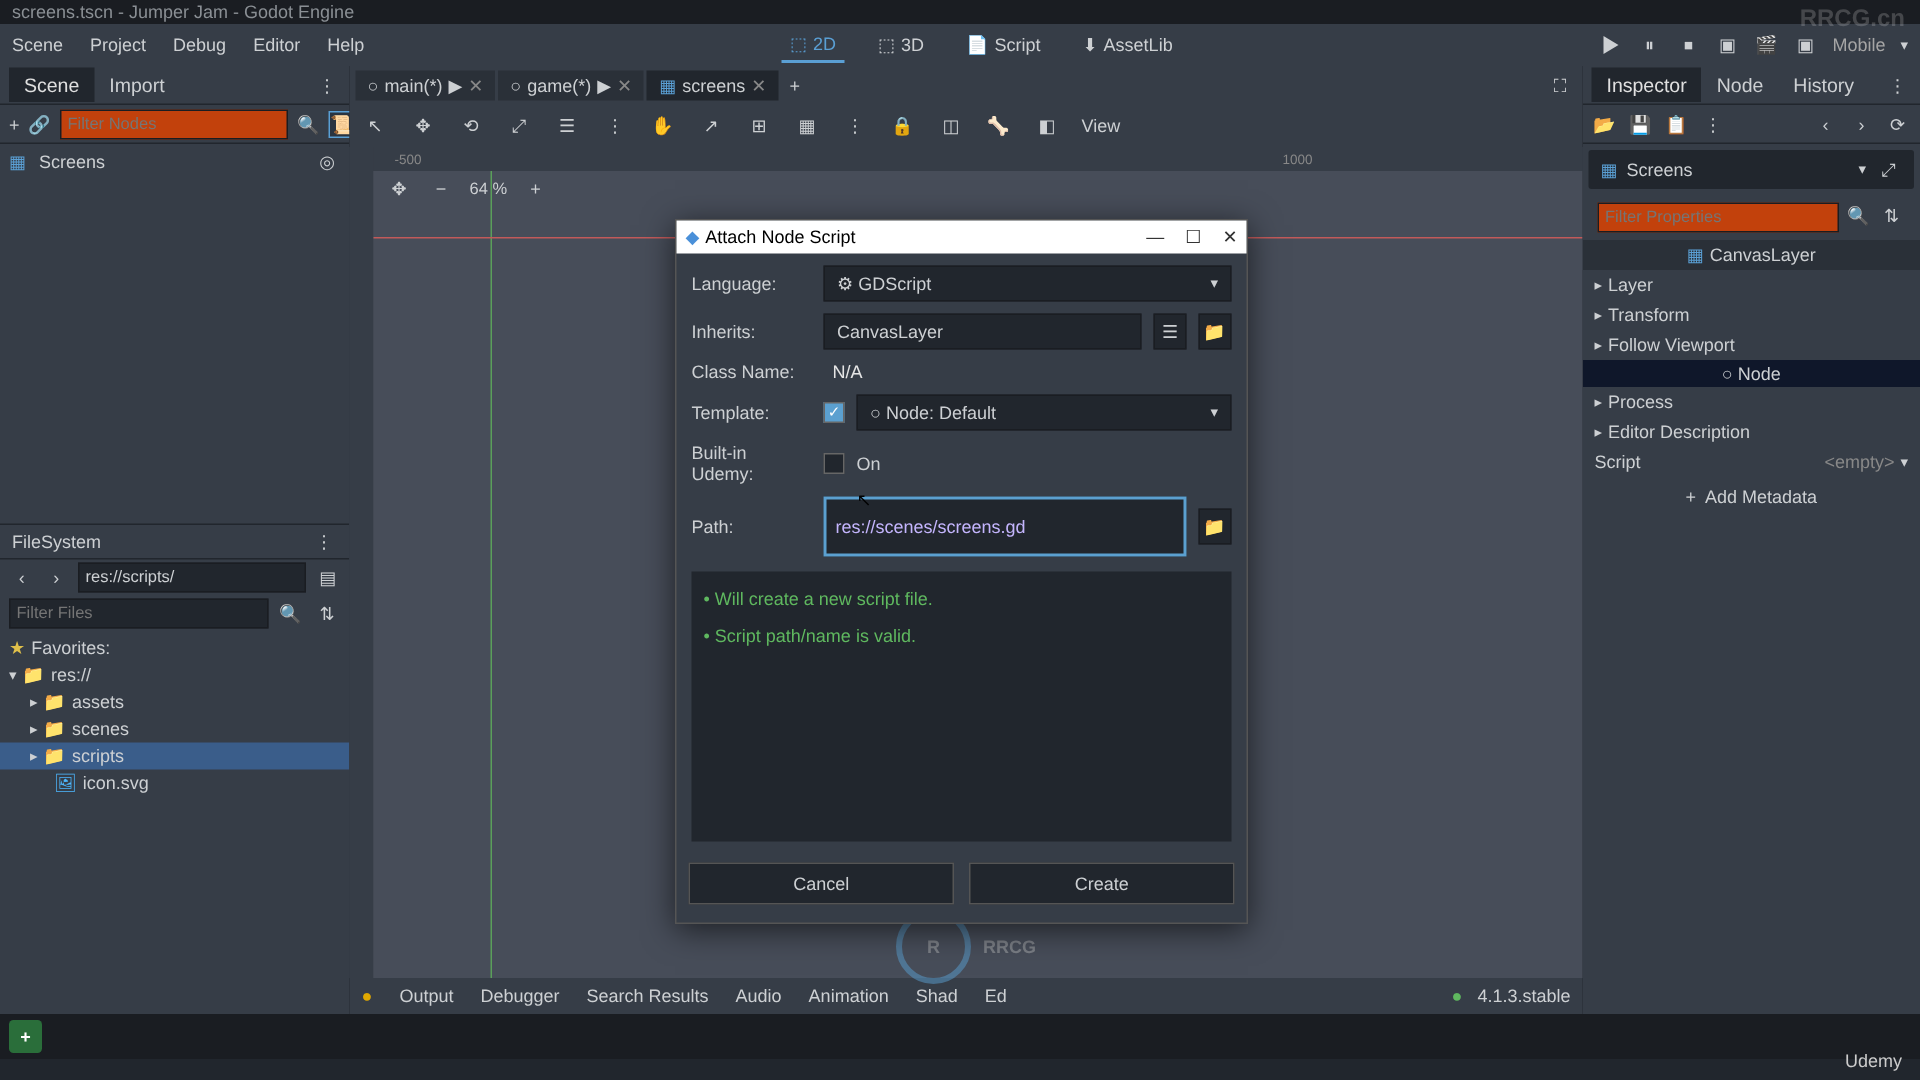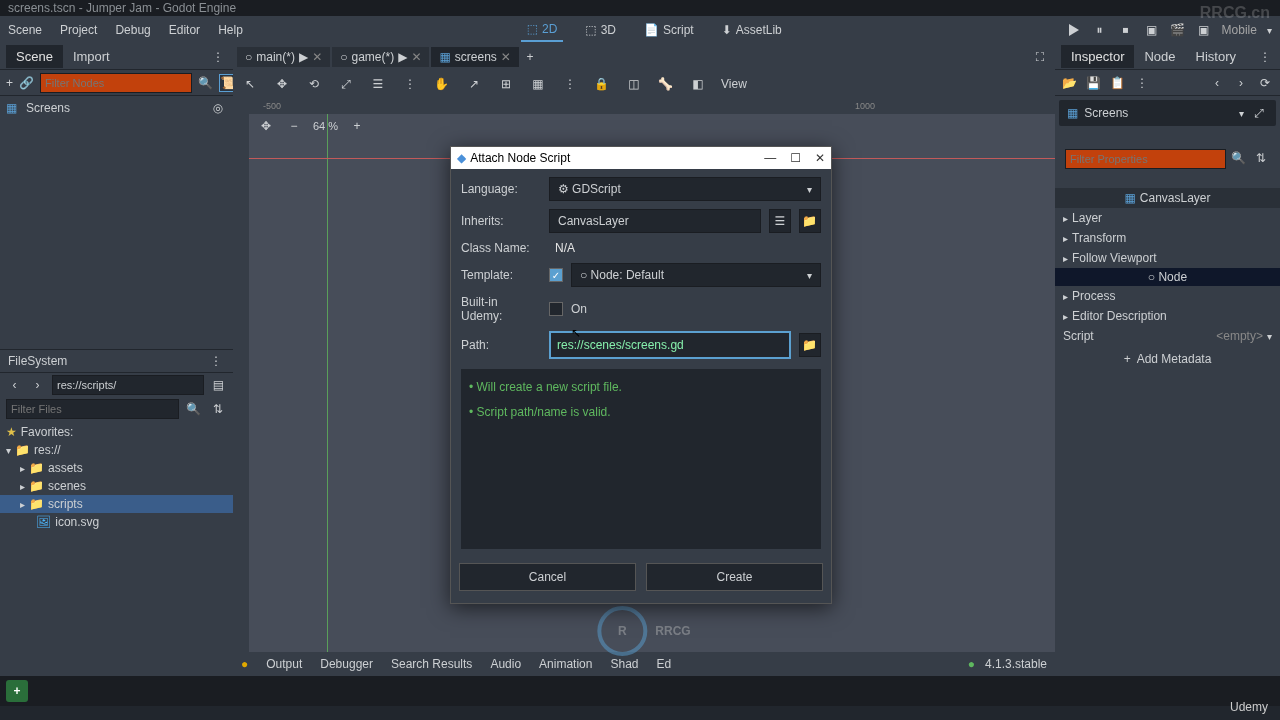--- a/index.html
+++ b/index.html
@@ -47,38 +47,38 @@
 .ruler-label { position: absolute; font-size: 9px; color: #888; top: 3px; }
 .canvas { position: absolute; left: 16px; top: 16px; right: 0; bottom: 0; background: #474d59; }
 .origin-v { position: absolute; left: 78px; top: 0; bottom: 0; width: 1px; background: #5a9f5a; }
 .origin-h { position: absolute; left: 0; top: 44px; right: 0; height: 1px; background: #c25a5a; }
 .secondary-bar { height: 24px; background: #363d47; display: flex; align-items: center; padding: 0 8px; gap: 10px; }
 .zoom-label { font-size: 11px; color: #cdd0d3; }
 .bottom-panel { height: 24px; background: #363d47; display: flex; align-items: center; padding: 0 8px; gap: 18px; font-size: 12px; color: #cdd0d3; }
 .bottom-panel .dot { color: #e0a800; }
 .bottom-right { margin-left: auto; display: flex; gap: 10px; align-items: center; }
 .inspector-header { background: #21262d; padding: 4px 8px; display: flex; align-items: center; gap: 6px; margin: 4px; border-radius: 2px; }
-.inspector-filter { padding: 3px 6px; margin: 16px 4px; }
+.inspector-filter { padding: 3px 6px; margin: 2px 4px; }
 .section-header { background: #2a3038; padding: 3px 8px; color: #cdd0d3; display: flex; align-items: center; gap: 4px; }
 .section-header.centered { justify-content: center; }
 .prop-row { display: flex; align-items: center; padding: 3px 8px; gap: 4px; }
 .node-section-h { background: #0f172a; text-align: center; padding: 2px; }
 .add-meta { display: flex; justify-content: center; align-items: center; gap: 6px; padding: 6px; }
 
 .dialog-overlay { position: absolute; left: 450px; top: 146px; width: 382px; background: #363d47; border: 1px solid #555; box-shadow: 0 4px 20px rgba(0,0,0,0.6); z-index: 100; }
 .dialog-title { height: 22px; background: #fff; color: #000; display: flex; align-items: center; padding: 0 6px; font-size: 11px; }
 .dialog-title-icon { color: #4a90d9; margin-right: 4px; }
 .dialog-controls { margin-left: auto; display: flex; gap: 14px; font-size: 11px; color: #333; }
 .dialog-body { padding: 4px 0; }
 .form-row { display: flex; align-items: center; padding: 4px 10px; gap: 8px; }
 .form-label { width: 80px; color: #cdd0d3; font-size: 12px; }
 .form-field { flex: 1; background: #21262d; border: 1px solid #1a1d22; padding: 4px 8px; color: #cdd0d3; display: flex; align-items: center; gap: 6px; height: 24px; }
 .form-field.dropdown { justify-content: space-between; }
 .form-field.text { color: #cdd0d3; }
-.path-input { flex: 1; background: #21262d; border: 2px solid #5ba0d0; padding: 3px 6px; color: #86efac; height: 28px; font-size: 12px; }
+.path-input { flex: 1; background: #21262d; border: 2px solid #5ba0d0; padding: 3px 6px; color: #c4b5fd; height: 40px; font-size: 12px; }
 .checkbox { width: 14px; height: 14px; border: 1px solid #666; background: #21262d; display: inline-flex; align-items: center; justify-content: center; }
 .checkbox.checked { background: #5ba0d0; color: #fff; font-size: 10px; }
 .small-btn { width: 22px; height: 24px; background: #21262d; border: 1px solid #1a1d22; display: flex; align-items: center; justify-content: center; }
 .status-area { background: #21262d; margin: 6px 10px; padding: 10px 8px; min-height: 180px; }
 .status-line { color: #5fb85f; font-size: 12px; margin-bottom: 8px; line-height: 1.4; }
 .dialog-footer { display: flex; padding: 8px; gap: 10px; }
 .dlg-btn { flex: 1; background: #21262d; border: 1px solid #555; padding: 6px; text-align: center; color: #cdd0d3; cursor: pointer; }
 .watermark { position: absolute; left: 50%; bottom: 20px; transform: translateX(-50%); font-size: 28px; color: rgba(200,200,200,0.4); font-weight: bold; z-index: 50; display: flex; align-items: center; gap: 8px; }
 .watermark-circle { width: 50px; height: 50px; border: 4px solid rgba(90,160,210,0.5); border-radius: 50%; display: flex; align-items: center; justify-content: center; }
 .watermark-top { position: absolute; top: 4px; right: 10px; font-size: 16px; color: rgba(200,200,200,0.25); font-weight: bold; z-index: 200; }

